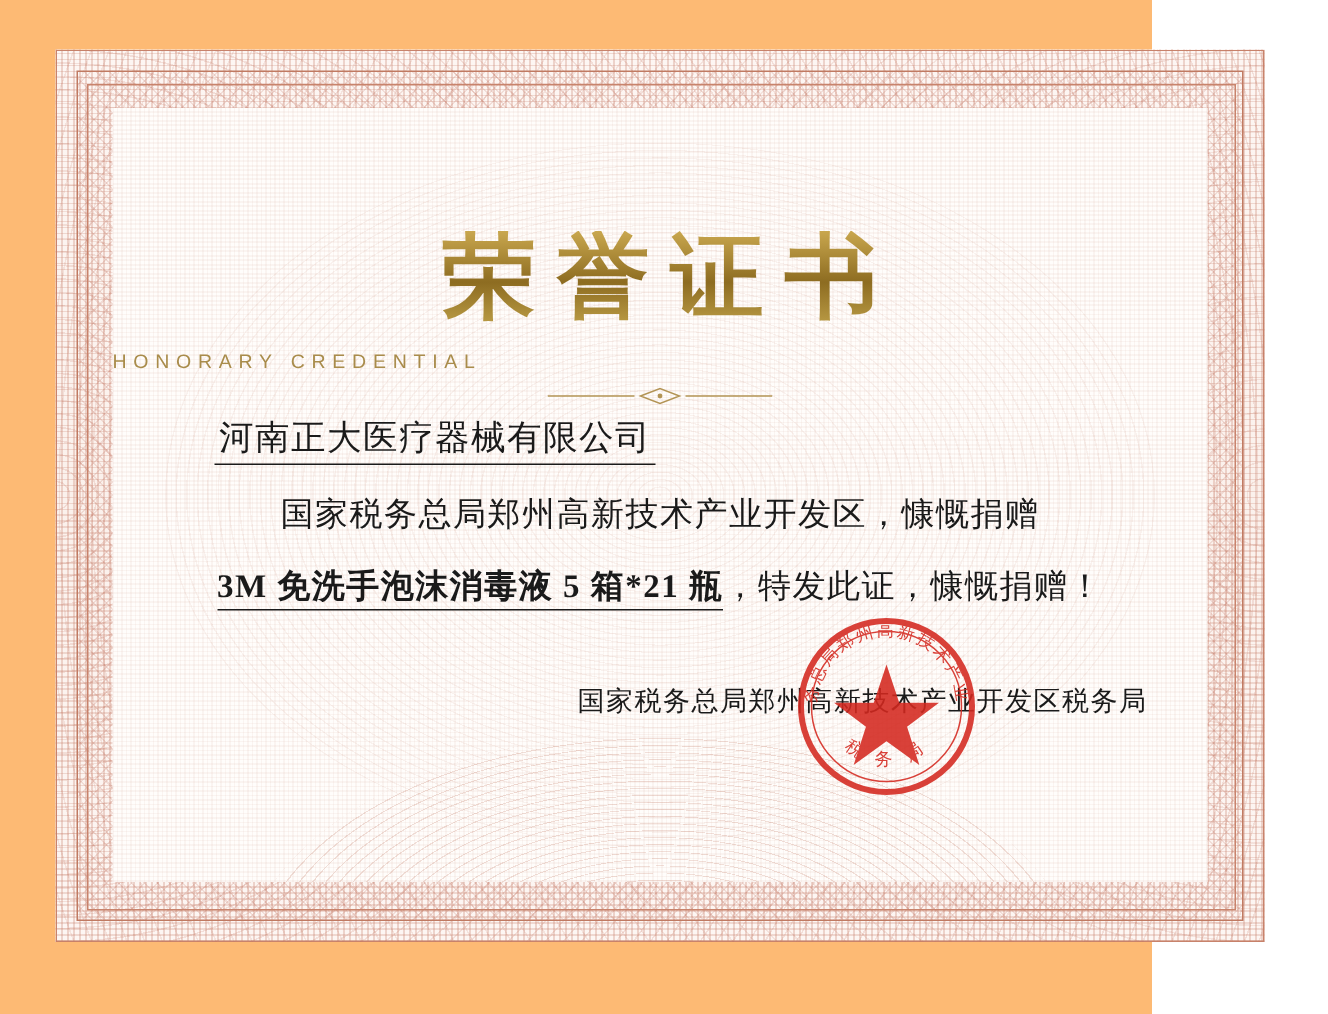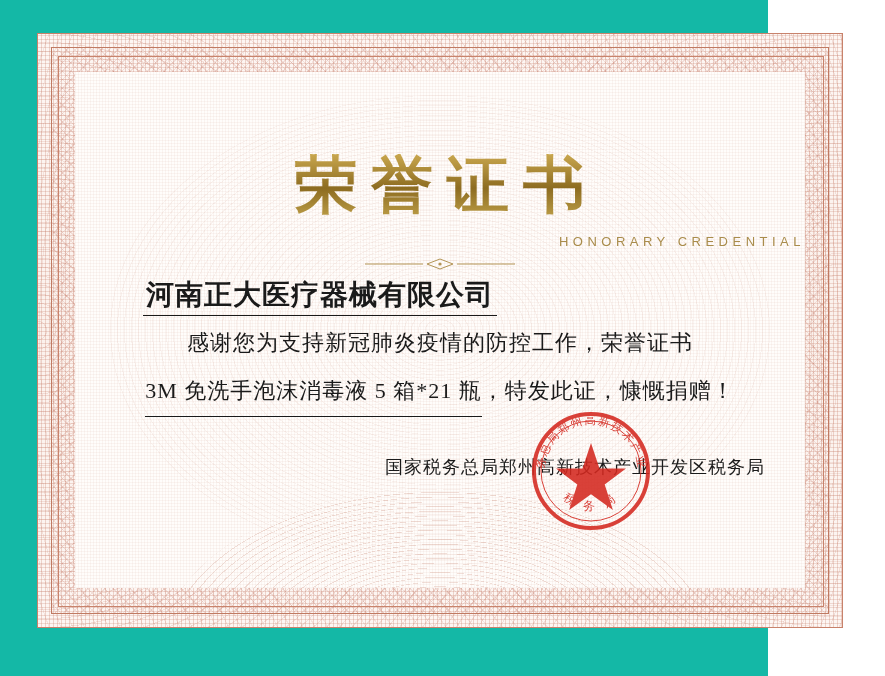--- a/index.html
+++ b/index.html
@@ -11,21 +11,21 @@
     width: 885px;
     height: 676px;
     font-family: "Liberation Serif", serif;
     overflow: hidden;
   }
 
   #certificate-page {
     position: relative;
     width: 768px;
     height: 676px;
-    background: #14b8a6;
+    background: #fdba74;
   }
 
   
   #certificate-frame {
     position: absolute;
     left: 37px;
     top: 33px;
     width: 806px;
     height: 595px;
     background:
@@ -178,21 +178,21 @@
     background-clip: text;
     -webkit-text-fill-color: transparent;
     line-height: 1;
   }
 
   #title-en-wrap {
     position: absolute;
     top: 160px;
     left: 0;
     width: 730px;
-    text-align: right;
+    text-align: left;
   }
   #title-en {
     display: inline-block;
     font-family: "Liberation Sans", sans-serif;
     font-size: 13px;
     letter-spacing: 4.5px;
     color: #a98c4b;
   }
   #title-ornament {
     position: absolute;
@@ -213,22 +213,22 @@
   }
 
   #recipient-line {
     top: 206px;
     left: 0;
     padding-left: 68px;
     box-sizing: border-box;
   }
   #recipient-name {
     display: inline-block;
-    font-size: 28px;
-    font-weight: 700;
+    font-size: 23px;
+    font-weight: 400;
     letter-spacing: 1px;
     border-bottom: 1.5px solid #1a1a1a;
     padding: 0 3px 3px 3px;
   }
 
   #thanks-line {
     top: 258px;
     left: 0;
     text-align: center;
     font-size: 22px;
@@ -237,23 +237,23 @@
 
   #donation-line {
     top: 306px;
     left: 0;
     text-align: center;
     font-size: 22px;
     letter-spacing: 1px;
   }
   #donation-item {
     display: inline-block;
-    font-weight: normal;
+    font-weight: bold;
     border-bottom: 1.5px solid #1a1a1a;
-    padding-bottom: 12px;
+    padding-bottom: 2px;
   }
 
   #issuer-line {
     top: 385px;
     left: 0;
     width: 690px;
     text-align: right;
     font-size: 18px;
     letter-spacing: 1px;
   }
@@ -306,21 +306,21 @@
         <line x1="0" y1="6" x2="58" y2="6" stroke="#b39455" stroke-width="1"></line>
         <line x1="92" y1="6" x2="150" y2="6" stroke="#b39455" stroke-width="1"></line>
         <path d="M62 6 L75 1 L88 6 L75 11 Z" fill="none" stroke="#b39455" stroke-width="1"></path>
         <circle cx="75" cy="6" r="1.6" fill="#b39455"></circle>
       </svg>
 
       <div class="body-line" id="recipient-line">
         <span id="recipient-name">河南正大医疗器械有限公司</span>
       </div>
 
-      <div class="body-line" id="thanks-line">感谢您为支持新冠肺炎疫情的防控工作，荣誉证书</div>
+      <div class="body-line" id="thanks-line">国家税务总局郑州高新技术产业开发区，慷慨捐赠</div>
 
       <div class="body-line" id="donation-line">
         <span id="donation-item">3M 免洗手泡沫消毒液 5 箱*21 瓶</span><span>，特发此证，慷慨捐赠！</span>
       </div>
 
       <div class="body-line" id="issuer-line">国家税务总局郑州高新技术产业开发区税务局</div>
 
 
       <svg id="official-seal" viewBox="0 0 122 122">
         <defs>

